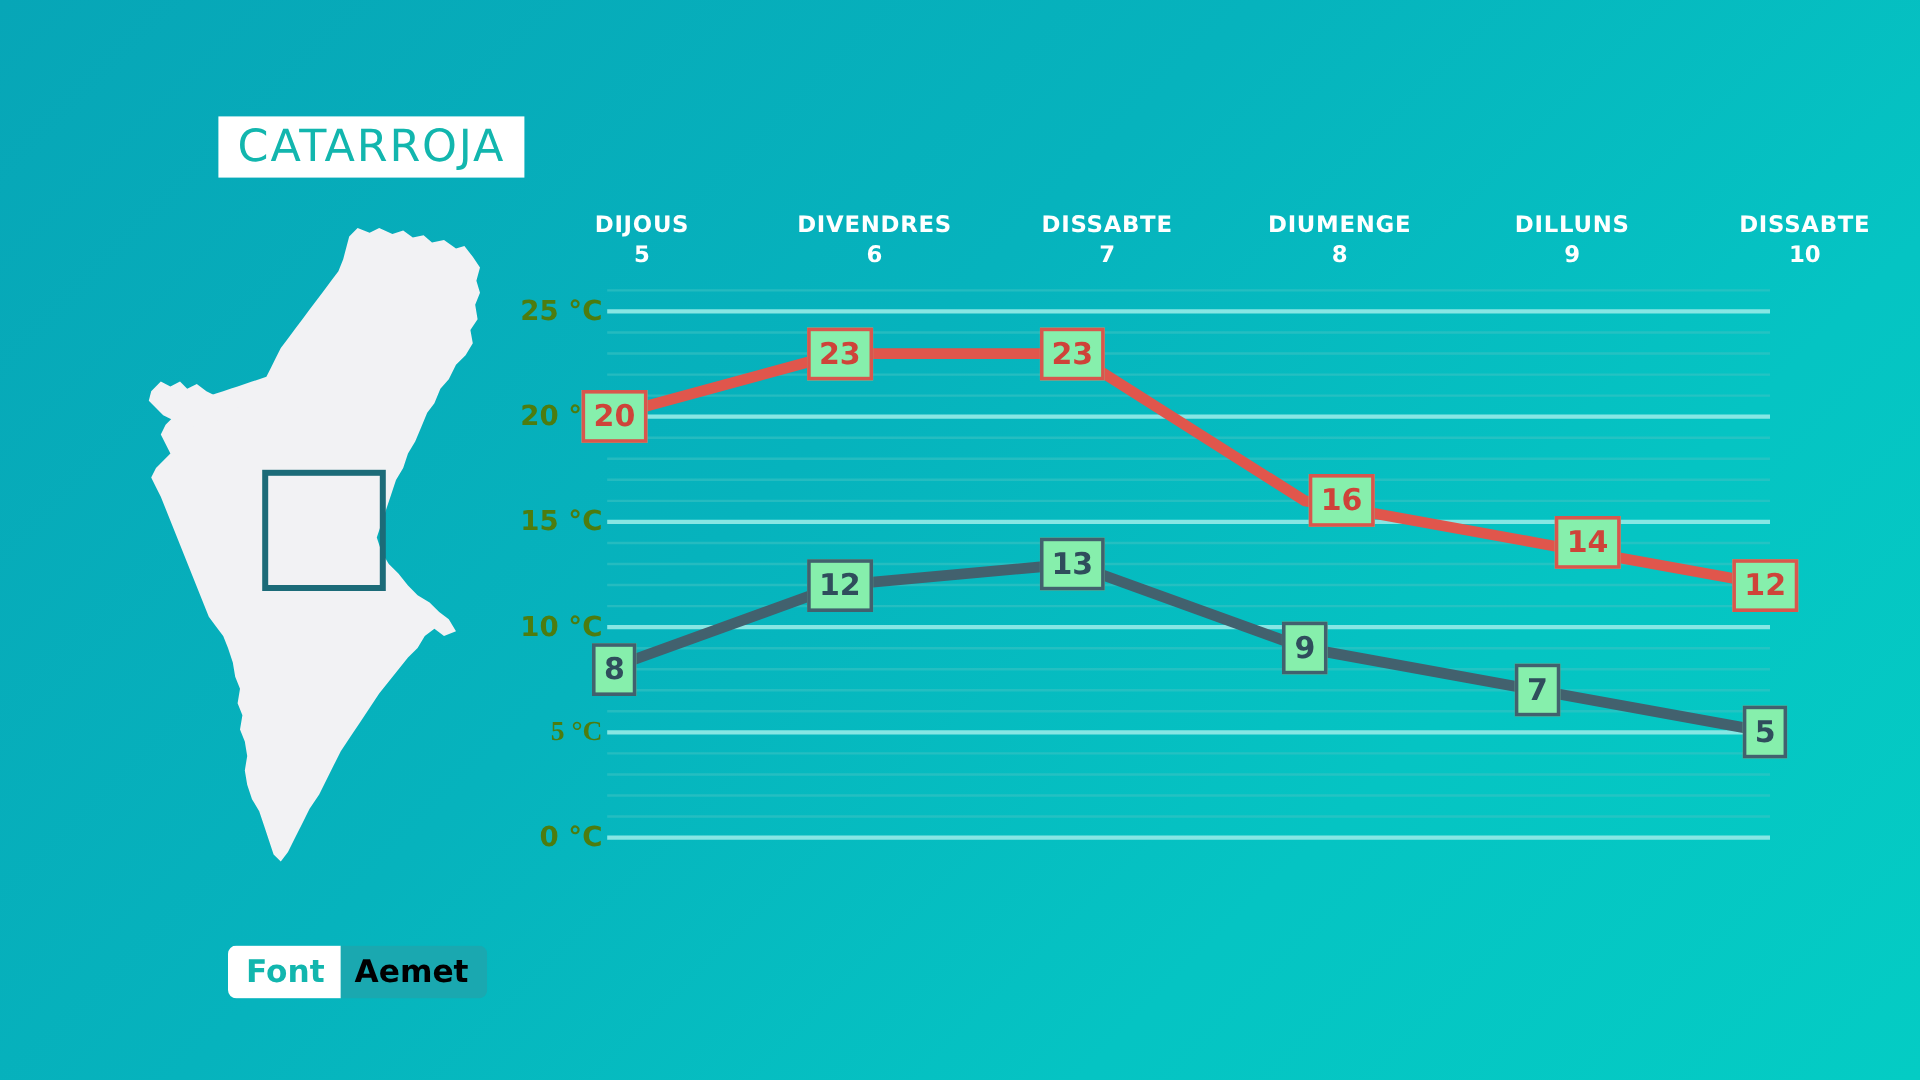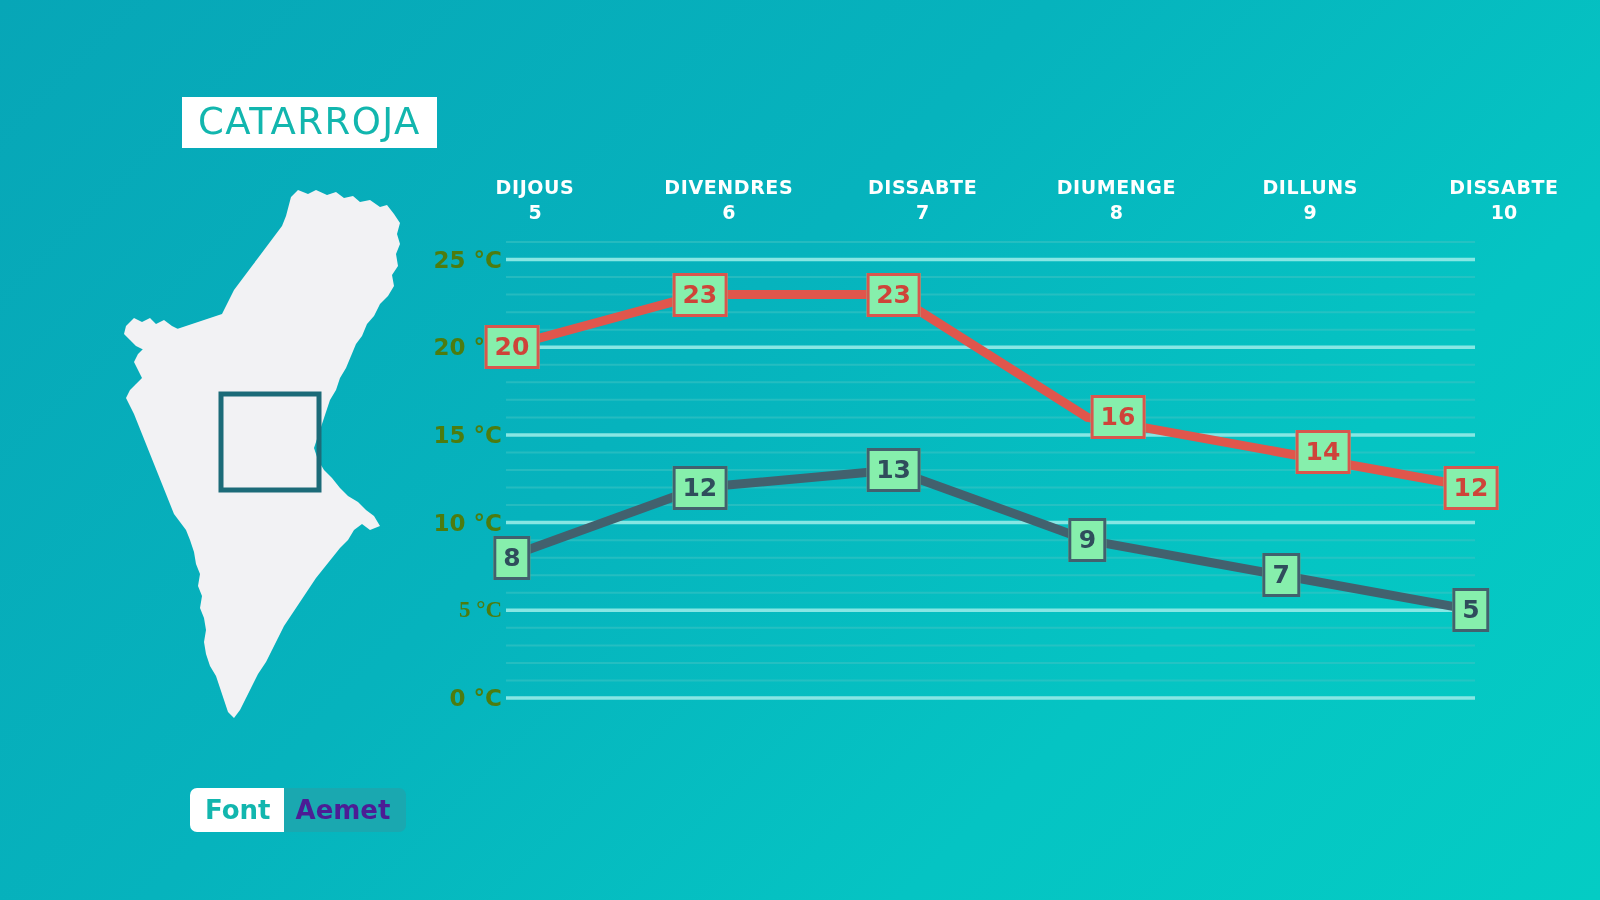--- a/index.html
+++ b/index.html
@@ -60,21 +60,21 @@
     color: #12b6ae;
     font-size: 26px;
     font-weight: bold;
     display: flex;
     align-items: center;
     padding: 0 13px 0 15px;
     font-family: "DejaVu Sans", sans-serif;
   }
   #source-value {
     background: #1aa8b0;
-    color: #4c1d95;
+    color: #000000;
     font-size: 26px;
     font-weight: bold;
     display: flex;
     align-items: center;
     padding: 0 16px 0 12px;
     font-family: "DejaVu Sans", sans-serif;
   }
 
   
   #chart {

